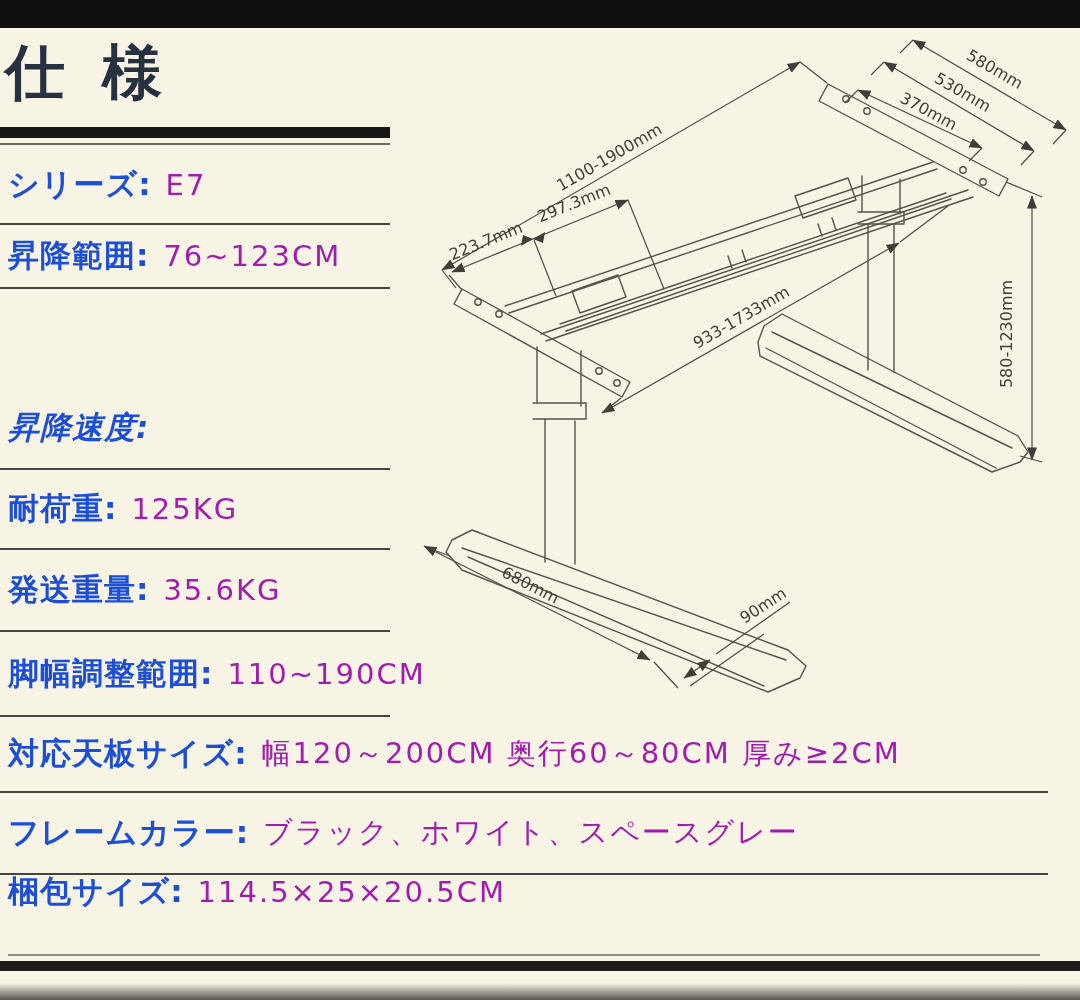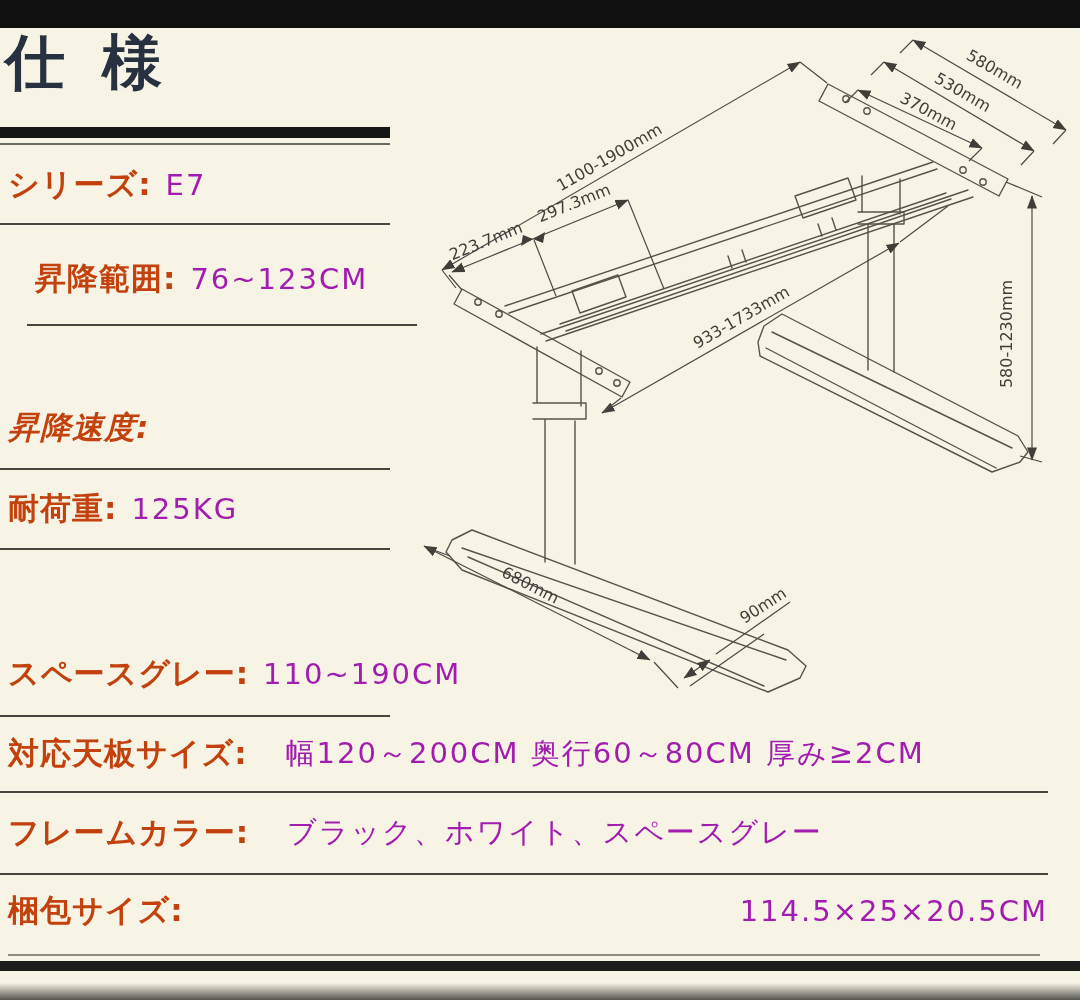--- a/index.html
+++ b/index.html
@@ -1,69 +1,73 @@
 <!DOCTYPE html>
 <html><head>
 <meta charset="utf-8">
 <style>
   html,body{margin:0;padding:0;}
   body{font-family:"DejaVu Sans","Liberation Sans",sans-serif;}
   #stage{position:relative;width:1080px;height:1000px;background:#f7f4e6;overflow:hidden;}
   .topbar{position:absolute;left:0;top:0;width:1080px;height:28px;background:#101010;}
-  .title{position:absolute;left:5px;top:32px;font-size:60px;font-weight:800;color:#273140;letter-spacing:8px;line-height:1;}
+  .title{position:absolute;left:5px;top:42px;font-size:60px;font-weight:800;color:#273140;letter-spacing:8px;line-height:1;}
   .title-rule-thick{position:absolute;left:0;top:127px;width:390px;height:11px;background:#161616;}
   .title-rule-thin{position:absolute;left:0;top:143px;width:390px;height:2px;background:#6b6a62;}
   .row{position:absolute;left:0;display:flex;align-items:center;padding-left:8px;box-sizing:border-box;border-bottom:2px solid #45443e;white-space:nowrap;}
-  .row .lbl{font-weight:700;font-size:31px;color:#c2410c;letter-spacing:1px;}
+  .row .lbl{font-weight:700;font-size:31px;color:#1d4ed8;letter-spacing:1px;}
   .row .val{font-size:29px;color:#a21caf;letter-spacing:2px;margin-left:14px;}
   .narrow{width:390px;}
-  .wide{width:1048px;gap:24px;}
+  .wide{width:1048px;}
   .bottom-thin{position:absolute;left:8px;top:954px;width:1032px;height:2px;background:#8f8e84;}
   .bottom-thick{position:absolute;left:0;top:961px;width:1080px;height:10px;background:#1d1d1b;}
   .bottom-fade{position:absolute;left:0;top:983px;width:1080px;height:17px;background:linear-gradient(#f7f4e6,#55544d);}
   .diagram{position:absolute;left:385px;top:25px;width:695px;height:700px;}
   .dim-text{font-size:16px;fill:#403e39;letter-spacing:0px;}
 </style>
 </head>
 <body>
 
 <div id="stage">
   <div class="topbar"></div>
   <div class="title">仕 様</div>
   <div class="title-rule-thick"></div>
   <div class="title-rule-thin"></div>
 
   <div class="row narrow" style="top:147px;height:78px;">
     <span class="lbl">シリーズ:</span>
     <span class="val">E7</span>
   </div>
-  <div class="row narrow" style="top:234px;height:92px;margin-left:27px;">
+  <div class="row narrow" style="top:225px;height:64px;">
     <span class="lbl">昇降範囲:</span>
     <span class="val">76~123CM</span>
   </div>
   <div class="row narrow" style="top:388px;height:82px;font-style:italic;">
     <span class="lbl">昇降速度:</span>
   </div>
   <div class="row narrow" style="top:470px;height:80px;">
     <span class="lbl">耐荷重:</span>
     <span class="val">125KG</span>
   </div>
+  <div class="row narrow" style="top:550px;height:82px;">
+    <span class="lbl">発送重量:</span>
+    <span class="val">35.6KG</span>
+  </div>
   <div class="row narrow" style="top:632px;height:85px;">
-    <span class="lbl">スペースグレー:</span>
+    <span class="lbl">脚幅調整範囲:</span>
     <span class="val">110~190CM</span>
   </div>
   <div class="row wide" style="top:717px;height:76px;">
     <span class="lbl">対応天板サイズ:</span>
     <span class="val">幅120～200CM 奥行60～80CM 厚み≥2CM</span>
   </div>
   <div class="row wide" style="top:793px;height:82px;">
     <span class="lbl">フレームカラー:</span>
     <span class="val">ブラック、ホワイト、スペースグレー</span>
   </div>
-  <div class="row wide" style="top:875px;height:72px;border-bottom:none;justify-content:space-between;">
+  <div class="row wide" style="top:856px;height:72px;border-bottom:none;">
     <span class="lbl">梱包サイズ:</span>
     <span class="val">114.5×25×20.5CM</span>
   </div>
 
   <div class="bottom-thin"></div>
   <div class="bottom-thick"></div>
   <div class="bottom-fade"></div>
 
   <div class="diagram">
     <svg width="695" height="700" viewBox="385 25 695 700" xmlns="http://www.w3.org/2000/svg">

